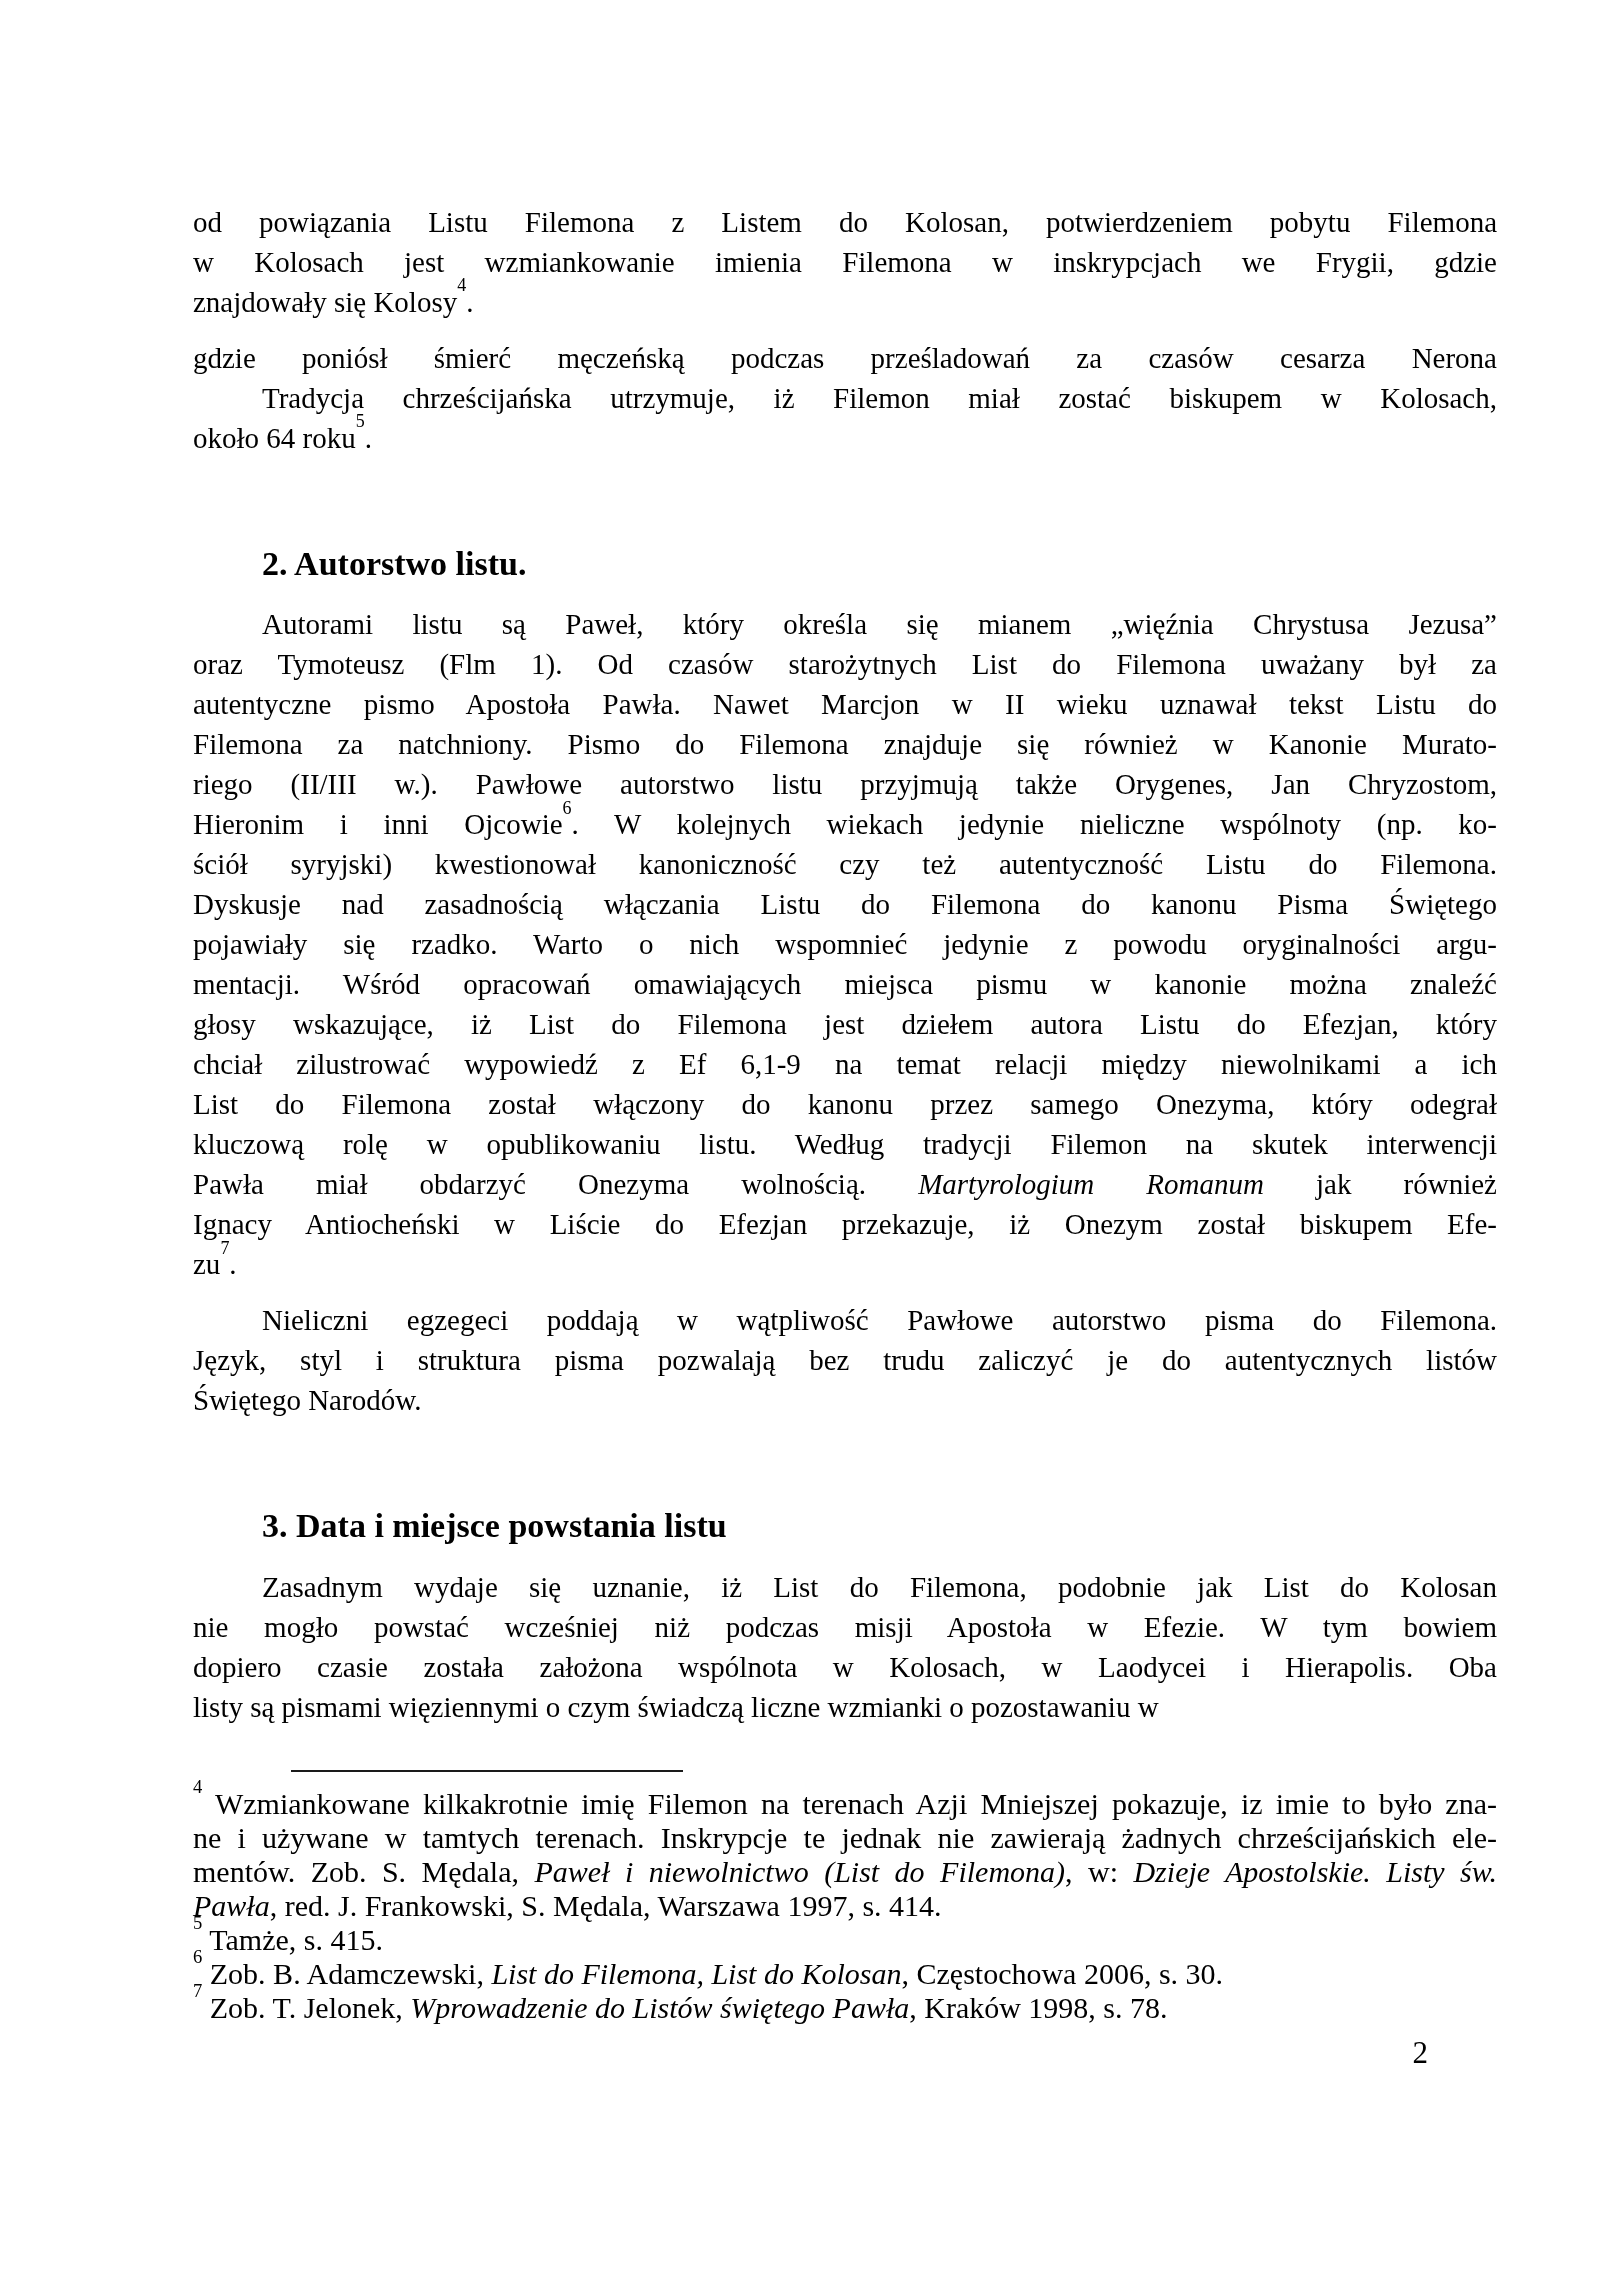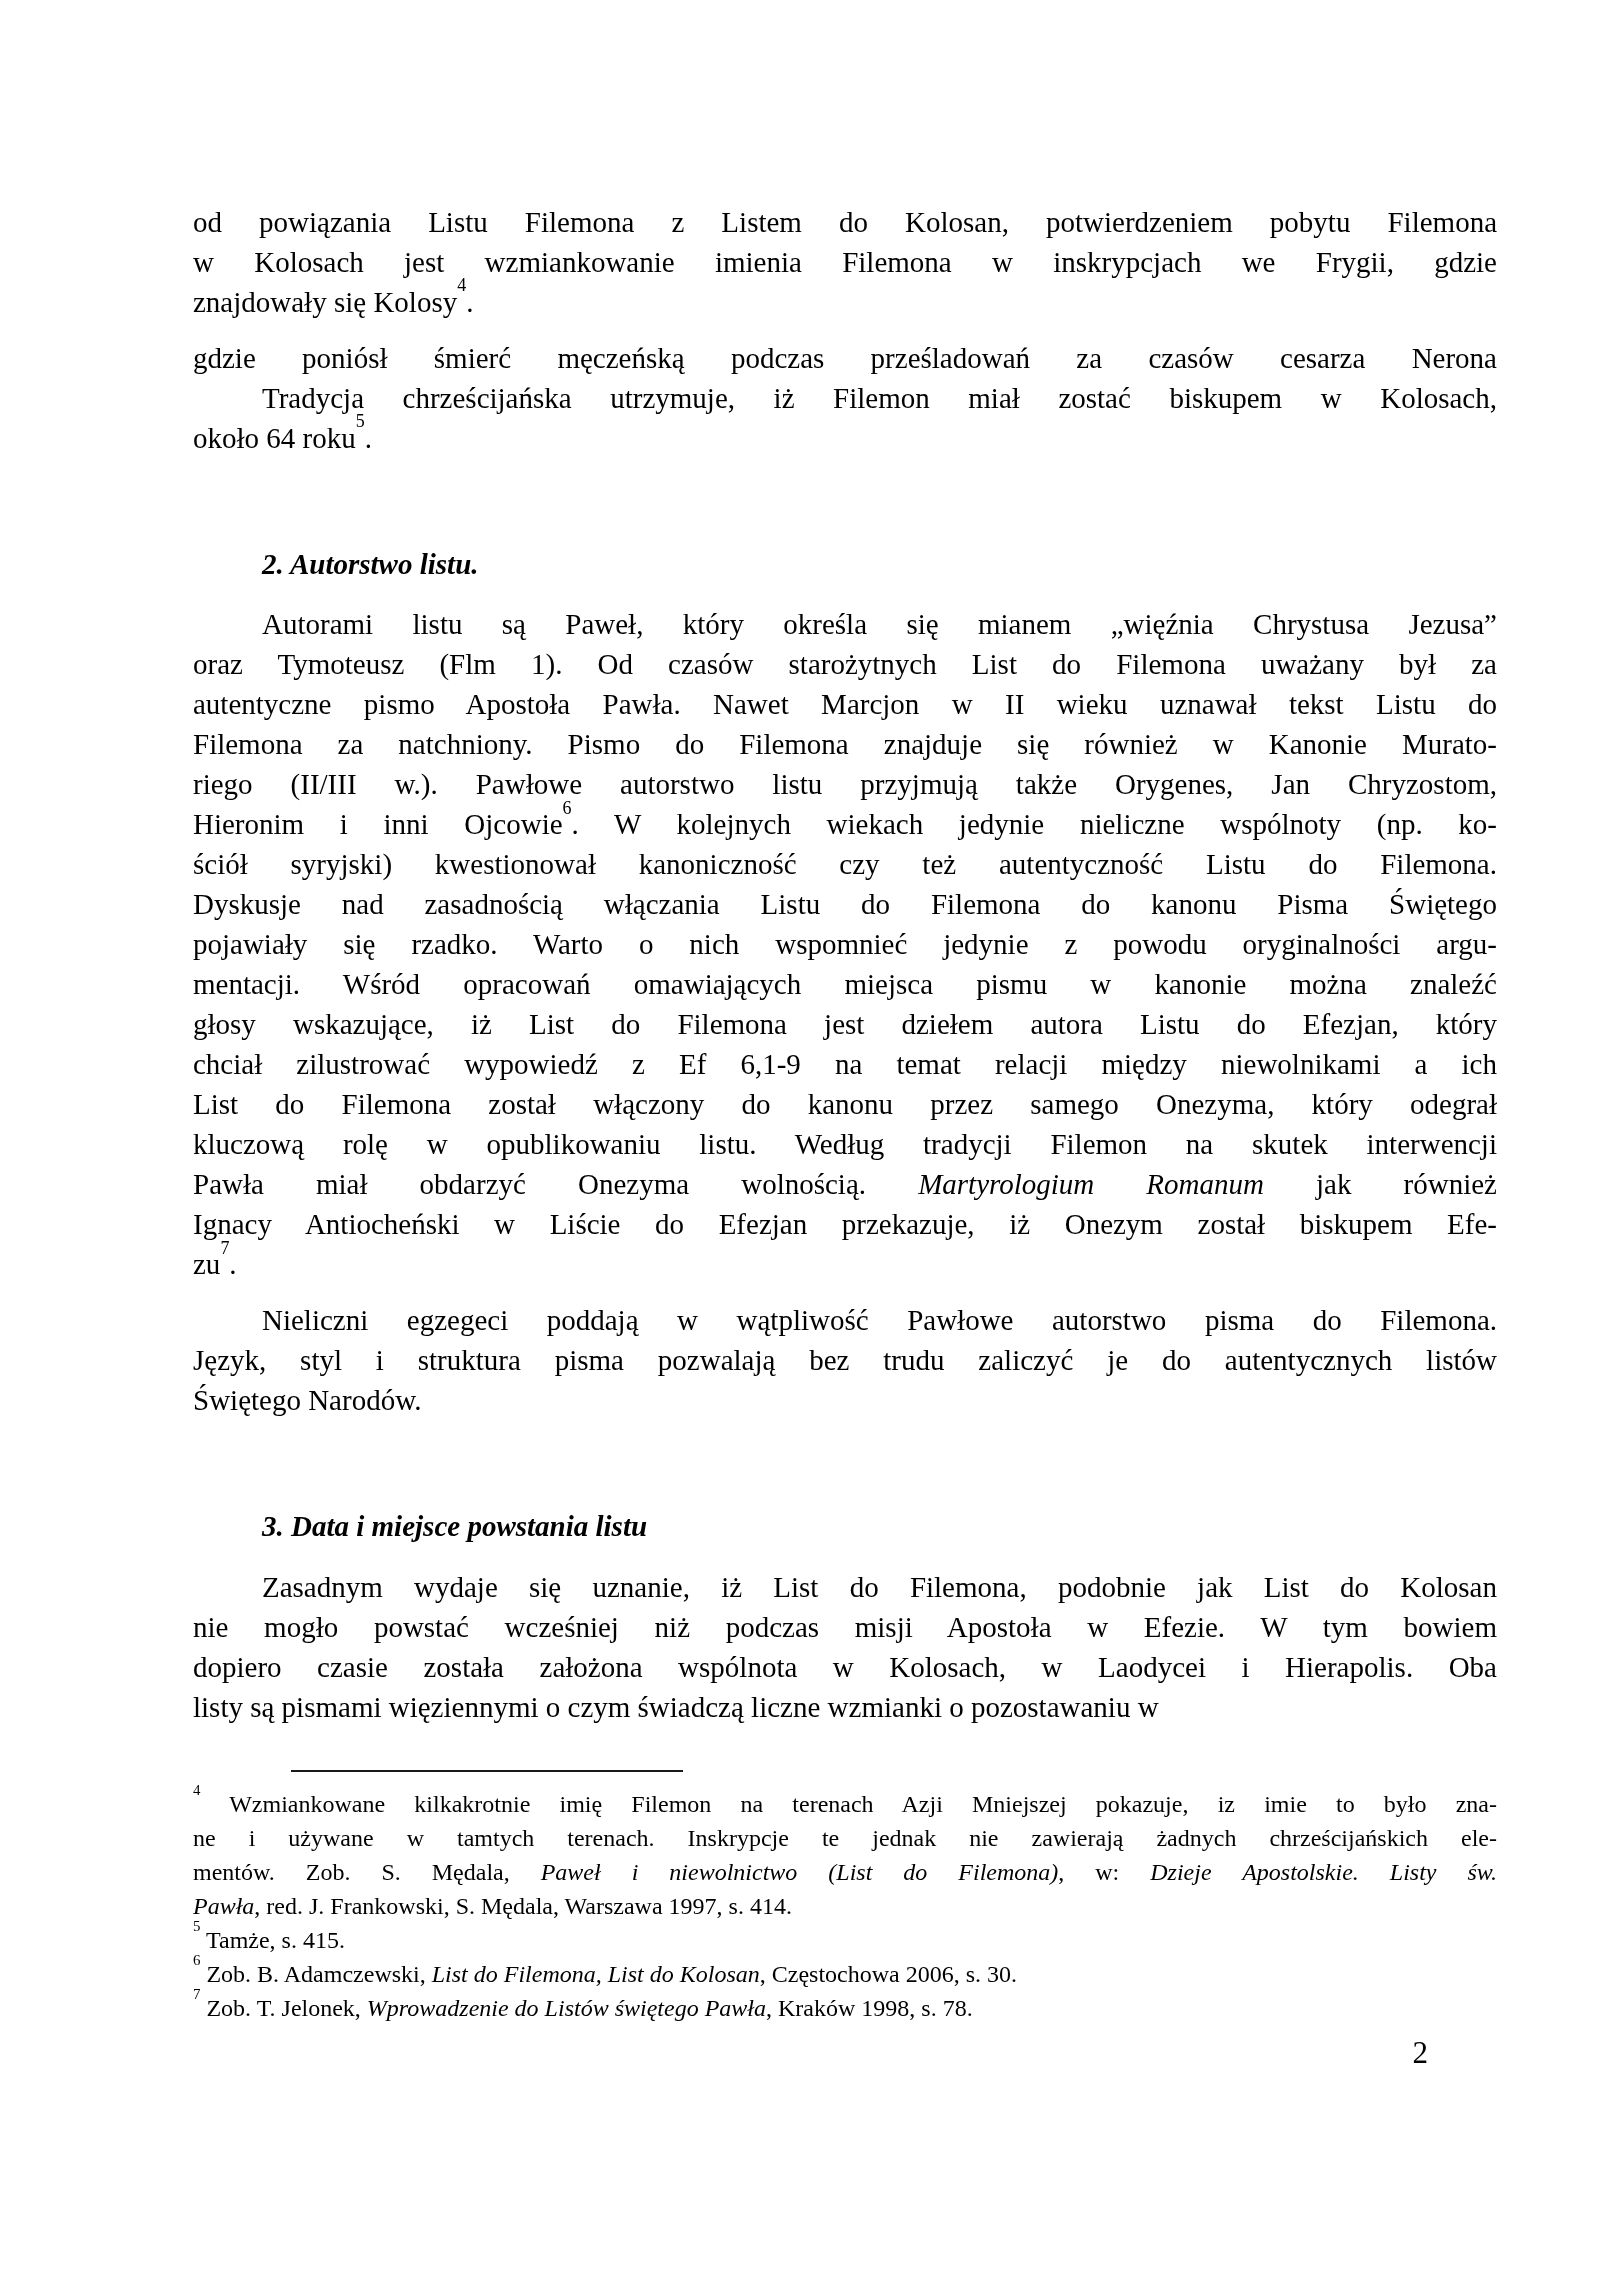--- a/index.html
+++ b/index.html
@@ -17,41 +17,40 @@
   }
   .para{margin:0 0 15.7px 0;}
   .line{
     text-align:justify;
     text-align-last:justify;
     white-space:normal;
   }
   .line.first{padding-left:69px;}
   .line.no-just{text-align-last:left;}
   h2.heading{
-    font-size:29px;
+    font-size:34px;
     line-height:40px;
     font-weight:bold;
     margin:86px 0 20.6px 0;
     padding-left:69px;
-    font-style:italic;
   }
   .sup{
     font-size:0.62em;
     position:relative;
     top:-0.55em;
     line-height:0;
   }
   .footnote-sep{
     width:392px;
     border-top:2.9px solid #1a1a1a;
     margin:43px 0 15.7px 98px;
     height:0;
   }
   .footnotes{
-    font-size:24px;
+    font-size:30px;
     line-height:34px;
   }
   .footnote{margin:0;}
   .page-number{
     margin-top:7.8px;
     text-align:right;
     padding-right:69px;
     font-size:31px;
     line-height:39px;
   }

